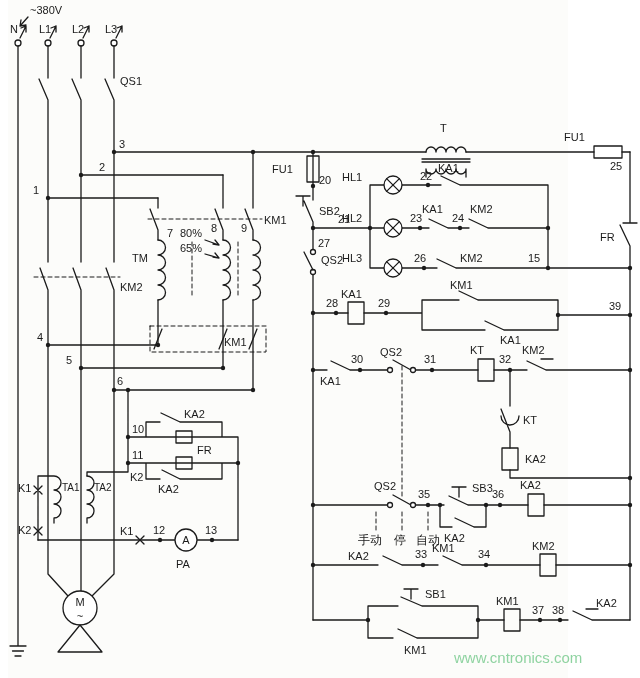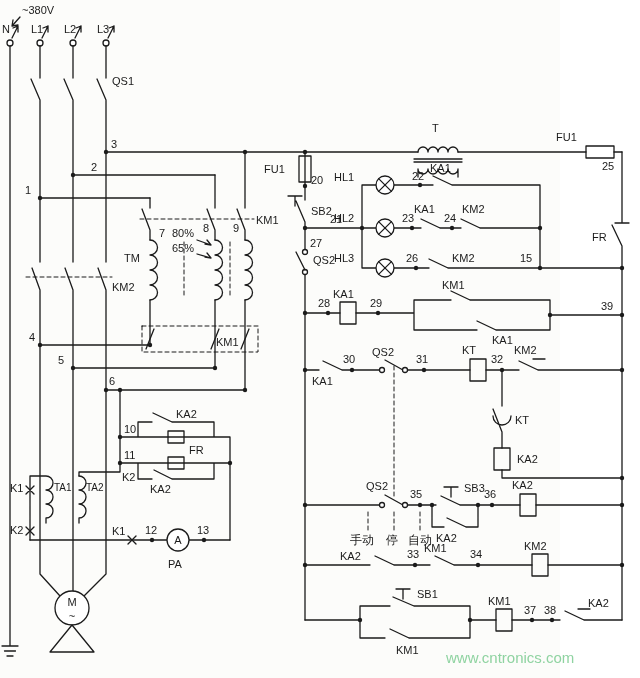--- a/index.html
+++ b/index.html
@@ -1,17 +1,17 @@
 <!DOCTYPE html>
 <html style="--line: #1b1b1b; --background: #fcfcfa; --watermark: #8fd3a1;"><head>
 <meta charset="utf-8">
 <style>
   html,body { margin:0; padding:0; background:#ffffff; }
   .stage { width:560px; height:678px; background:var(--background,#fcfcfa); position:relative;
-           font-family:"Liberation Sans", sans-serif; }
+           font-family:"Liberation Sans", sans-serif;margin-left:8px; }
   svg { display:block; }
   svg text { font-family:"Liberation Sans", sans-serif; font-size:11px; fill:var(--line,#1b1b1b); }
   .w   { stroke:var(--line,#1b1b1b); stroke-width:1.3; fill:none; stroke-linecap:round; stroke-linejoin:round; }
   .dash{ stroke-dasharray:4 3; stroke-width:1; }
   .o   { fill:#ffffff; }
   .j   { fill:var(--line,#1b1b1b); stroke:none; }
   .sm  { font-size:10px; }
   .cjk { font-size:12px; }
   .wm  { font-size:15px; fill:var(--watermark,#8fd3a1); }
   .tm  { text-anchor:middle; }

